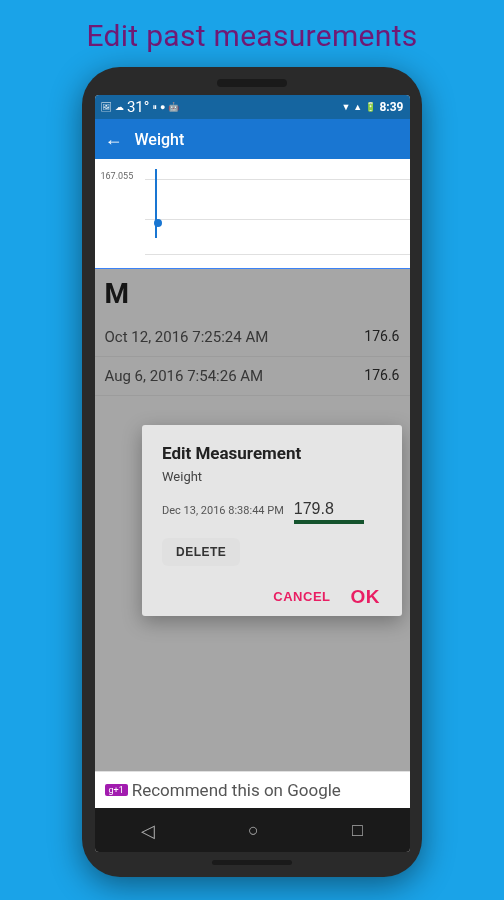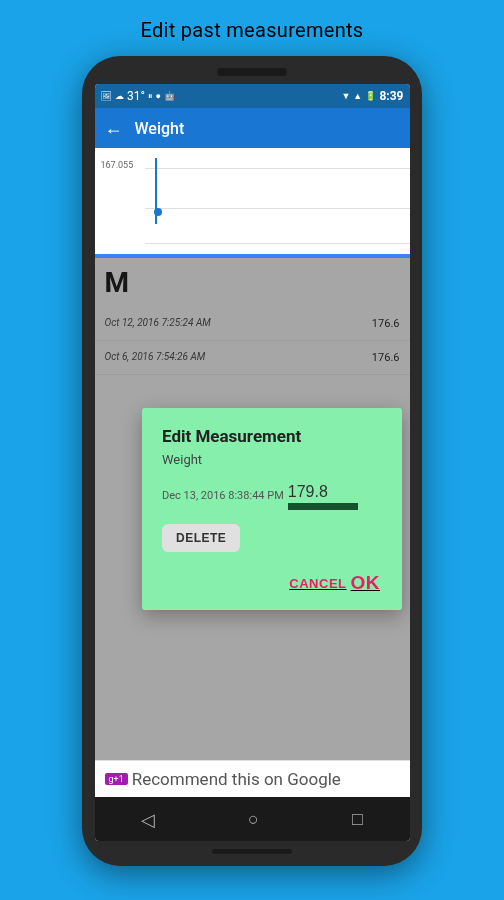--- a/index.html
+++ b/index.html
@@ -8,22 +8,22 @@
       height: 900px;
       background-color: #1aa3e8;
       display: flex;
       flex-direction: column;
       align-items: center;
       font-family: 'Roboto', Arial, sans-serif;
       overflow: hidden;
     }
 
     .page-title {
-      color: #000000;
-      font-size: 20px;
+      color: #701a75;
+      font-size: 30px;
       font-weight: 400;
       text-align: center;
       padding: 18px 0 14px 0;
       letter-spacing: 0.3px;
     }
 
     .phone-outer {
       width: 340px;
       height: 810px;
       background: #2a2a2a;
@@ -79,21 +79,21 @@
       color: white;
       font-size: 9px;
     }
     .status-time {
       color: white;
       font-size: 12px;
       font-weight: bold;
     }
     .status-temp {
       color: white;
-      font-size: 12px;
+      font-size: 15px;
     }
 
     
     .top-bar {
       background: #1976d2;
       height: 40px;
       display: flex;
       align-items: center;
       padding: 0 10px;
       flex-shrink: 0;
@@ -109,21 +109,21 @@
       font-size: 16px;
       font-weight: 500;
     }
 
     
     .chart-area {
       background: white;
       height: 110px;
       position: relative;
       flex-shrink: 0;
-      border-bottom: 4px solid #3b82f6;
+      border-bottom: 1px solid #3b82f6;
     }
     .chart-y-label {
       position: absolute;
       left: 6px;
       top: 12px;
       font-size: 9px;
       color: #666;
     }
     .chart-vertical-line {
       position: absolute;
@@ -164,54 +164,54 @@
       top: 0; left: 0; right: 0; bottom: 0;
       background: rgba(0,0,0,0.35);
       z-index: 10;
       display: flex;
       align-items: center;
       justify-content: center;
     }
 
     
     .dialog {
-      background: #86efac;
+      background: #e5e5e5;
       border-radius: 3px;
       width: 260px;
-      padding: 18px 20px 12px 20px;
+      padding: 18px 20px 4px 20px;
       box-shadow: 0 6px 20px rgba(0,0,0,0.3);
       position: relative;
       z-index: 20;
       margin-left: 40px;
     }
     .dialog-title {
       font-size: 17px;
       font-weight: bold;
       color: #222;
       margin-bottom: 6px;
     }
     .dialog-subtitle {
       font-size: 13px;
       color: #444;
       margin-bottom: 14px;
     }
     .dialog-row {
       display: flex;
       align-items: center;
       margin-bottom: 14px;
-      gap: 4px;
+      gap: 10px;
     }
     .dialog-date {
       font-size: 11px;
       color: #555;
       flex-shrink: 0;
     }
     .dialog-input {
       border: none;
-      border-bottom: 7px solid #14532d;
+      border-bottom: 4px solid #14532d;
       outline: none;
       font-size: 16px;
       color: #333;
       width: 70px;
       padding: 2px 0;
       background: transparent;
     }
     .dialog-delete-btn {
       background: #e0e0e0;
       border: none;
@@ -220,22 +220,22 @@
       font-weight: bold;
       color: #333;
       letter-spacing: 0.5px;
       cursor: pointer;
       border-radius: 6px;
       margin-bottom: 10px;
     }
     .dialog-actions {
       display: flex;
       justify-content: flex-end;
+      gap: 16px;
       margin-top: 6px;
-      text-decoration: underline;
     }
     .dialog-cancel-btn {
       background: none;
       border: none;
       color: #e91e63;
       font-size: 13px;
       font-weight: bold;
       cursor: pointer;
       letter-spacing: 0.5px;
       padding: 4px 2px;
@@ -255,26 +255,25 @@
     .table-area {
       padding: 8px 0;
     }
     .table-row-item {
       display: flex;
       justify-content: space-between;
       padding: 10px 10px;
       border-bottom: 1px solid #f0f0f0;
     }
     .row-date {
-      font-size: 10px;
+      font-size: 15px;
       color: #555;
-      font-style: italic;
     }
     .row-value {
-      font-size: 11px;
+      font-size: 14px;
       color: #333;
       text-align: right;
     }
 
     
     .big-m {
       font-size: 28px;
       font-weight: bold;
       color: #222;
       padding: 8px 10px 0 10px;
@@ -368,21 +367,21 @@
 
     <div class="content-area">
       <div class="big-m">M</div>
 
       <div class="table-area">
         <div class="table-row-item">
           <span class="row-date">Oct 12, 2016 7:25:24 AM</span>
           <span class="row-value">176.6</span>
         </div>
         <div class="table-row-item">
-          <span class="row-date">Oct 6, 2016 7:54:26 AM</span>
+          <span class="row-date">Aug 6, 2016 7:54:26 AM</span>
           <span class="row-value">176.6</span>
         </div>
       </div>
 
       <div class="dialog-overlay">
         <div class="dialog">
           <div class="dialog-title">Edit Measurement</div>
           <div class="dialog-subtitle">Weight</div>
 
           <div class="dialog-row">

